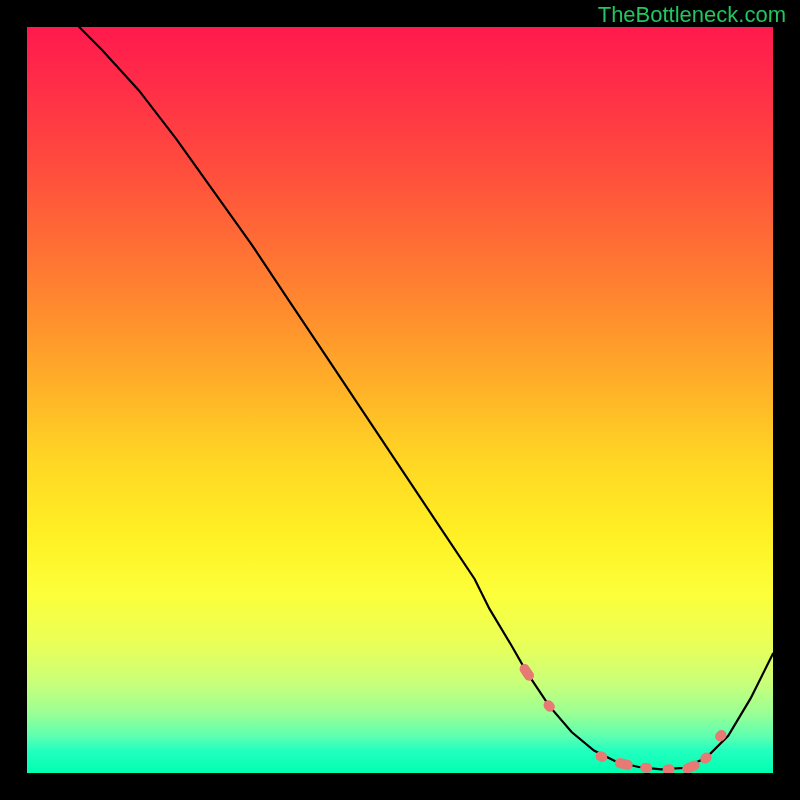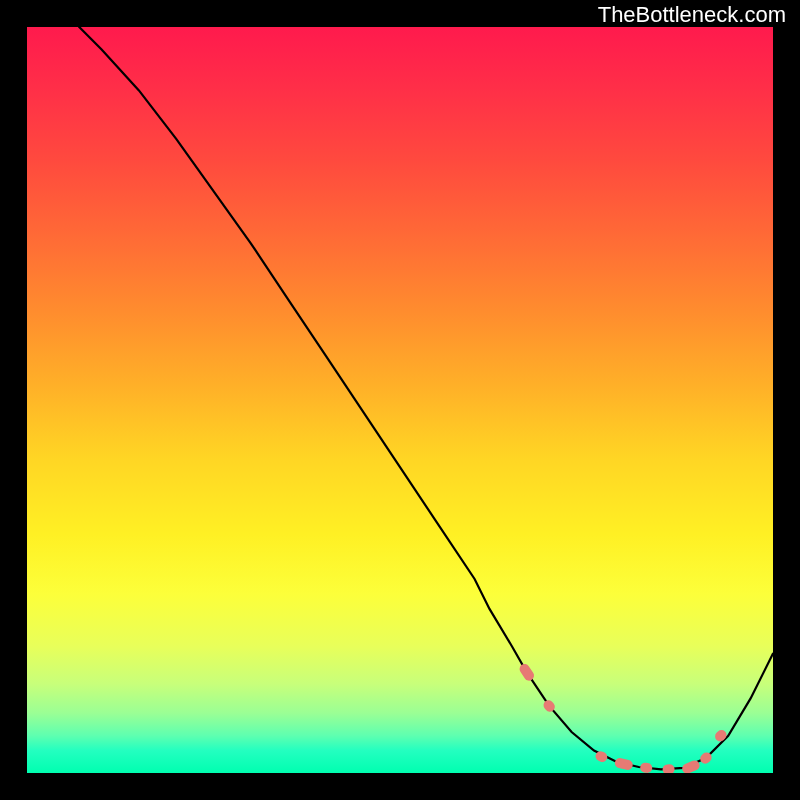--- a/index.html
+++ b/index.html
@@ -7,21 +7,21 @@
     width: 800px;
     height: 800px;
     background: #000;
     position: relative;
     font-family: Arial, sans-serif;
   }
   .watermark {
     position: absolute;
     top: 2px;
     right: 14px;
-    color: #ffffff;
+    color: #22c55e;
     font-size: 22px;
     font-weight: 500;
     z-index: 10;
   }
   .plot-area {
     position: absolute;
     left: 27px;
     top: 27px;
     width: 746px;
     height: 746px;

